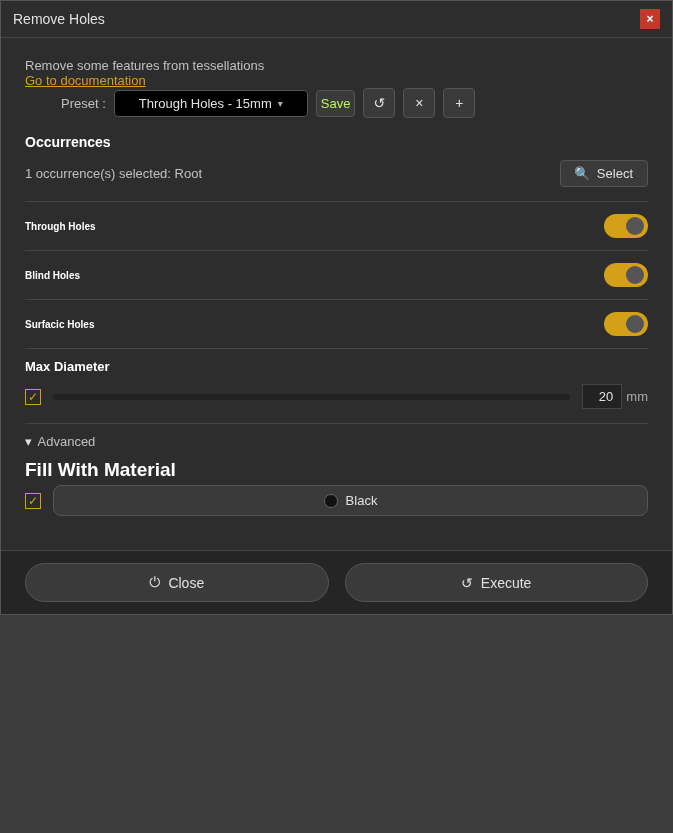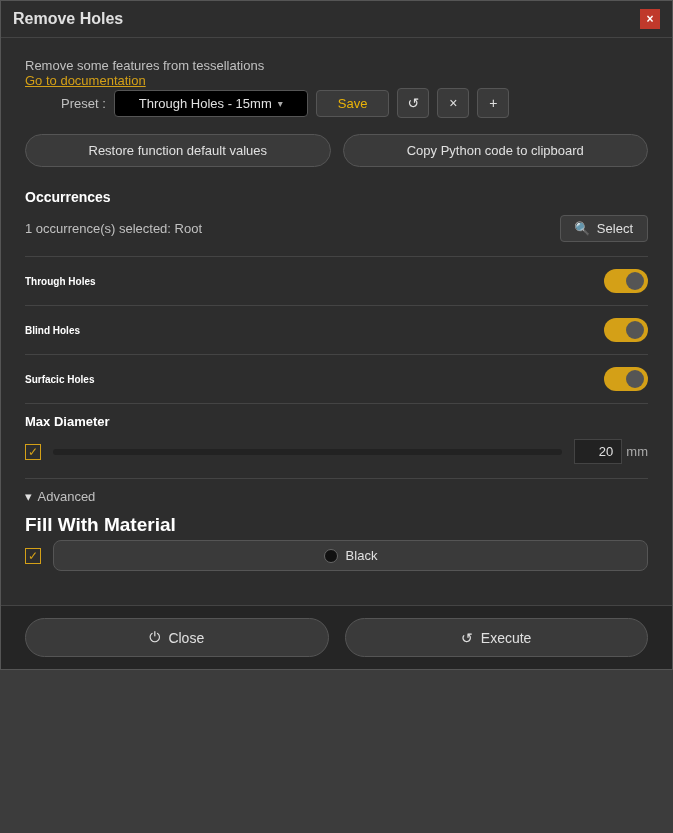--- a/index.html
+++ b/index.html
@@ -24,22 +24,22 @@
     .title-bar {
       background: #2d2d2d;
       padding: 8px 12px;
       display: flex;
       align-items: center;
       justify-content: space-between;
       border-bottom: 1px solid #444;
     }
     .title-bar-title {
       color: #e0e0e0;
-      font-size: 16px;
-      font-weight: 700;
+      font-size: 14px;
+      font-weight: 400;
     }
     .close-btn {
       background: #c0392b;
       border: none;
       color: white;
       width: 20px;
       height: 20px;
       display: flex;
       align-items: center;
       justify-content: center;
@@ -87,22 +87,22 @@
       gap: 6px;
       min-width: 180px;
     }
     .preset-select span.chevron {
       color: #aaa;
       font-size: 10px;
     }
     .preset-btn {
       background: #3a3a3a;
       border: 1px solid #555;
-      color: #eab308;
-      padding: 5px 21px;
+      color: #bef264;
+      padding: 5px 4px;
       border-radius: 4px;
       font-size: 13px;
       cursor: pointer;
     }
     .icon-btn {
       background: #3a3a3a;
       border: 1px solid #555;
       color: #e0e0e0;
       width: 32px;
       height: 30px;
@@ -244,21 +244,21 @@
       align-items: center;
       gap: 4px;
       margin-left: auto;
     }
     .diameter-value {
       background: #222;
       border: 1px solid #444;
       color: #e0e0e0;
       padding: 4px 8px;
       font-size: 13px;
-      width: 48px;
+      width: 40px;
       text-align: right;
     }
     .diameter-unit {
       color: #aaa;
       font-size: 13px;
     }
     .advanced-row {
       display: flex;
       align-items: center;
       gap: 6px;
@@ -352,24 +352,20 @@
         <span>↺</span>
       </div>
       <div class="icon-btn">
         <span>×</span>
       </div>
       <div class="icon-btn">
         <span>+</span>
       </div>
     </div>
 
-    <div class="actions-row">
-      <button class="action-btn">Restore function default values</button>
-      <button class="action-btn">Copy Python code to clipboard</button>
-    </div>
 
     <div class="section-title">Occurrences</div>
 
     <div class="occurrences-row">
       <span class="occurrences-text">1 occurrence(s) selected: Root</span>
       <button class="select-btn">
         <span class="search-icon">🔍</span>
         <span>Select</span>
       </button>
     </div>

